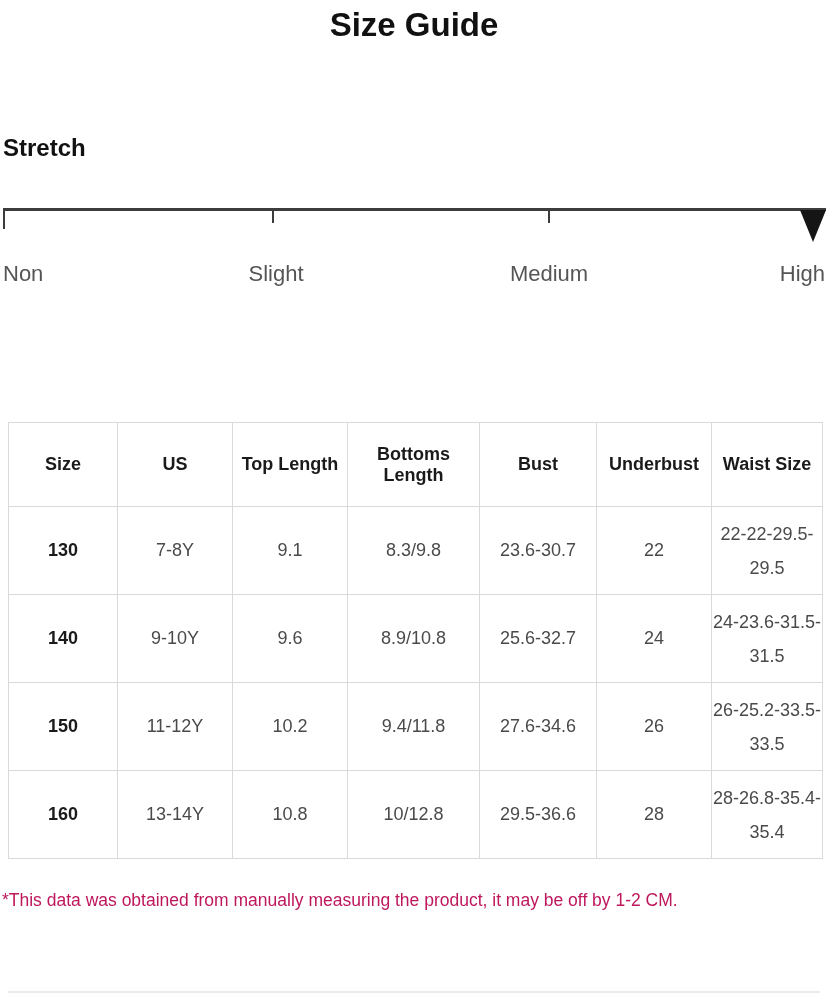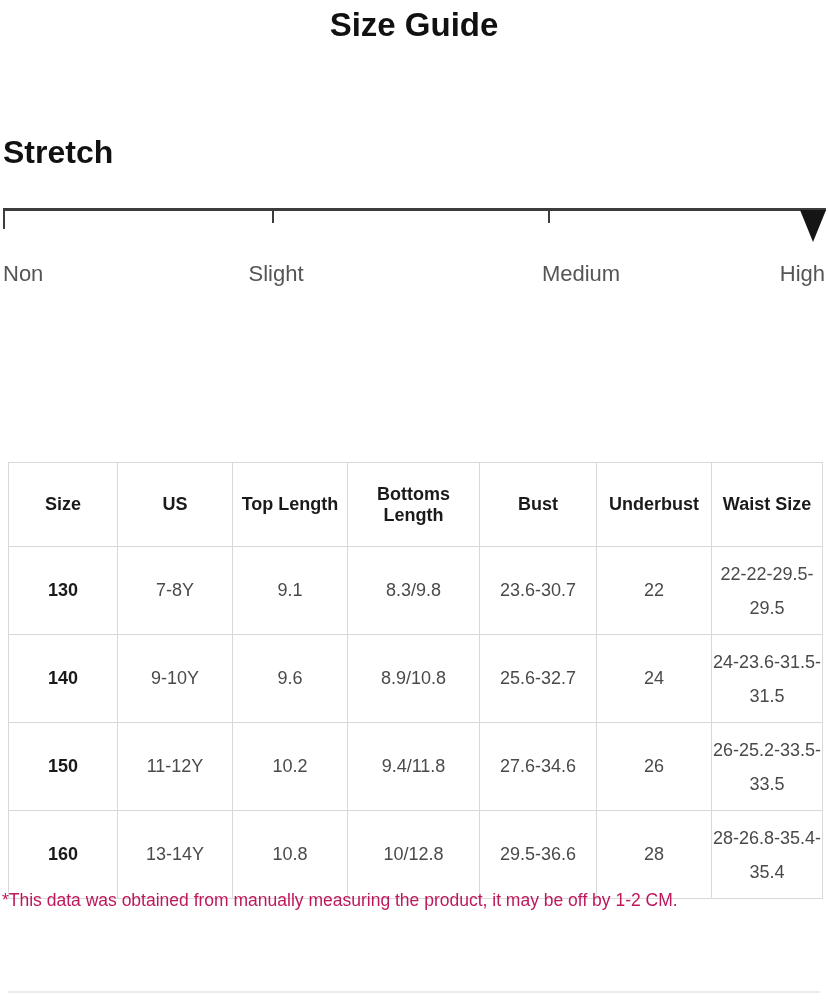--- a/index.html
+++ b/index.html
@@ -9,46 +9,46 @@
     font-family:"Liberation Sans","DejaVu Sans",sans-serif; overflow:hidden;
     margin:0 auto;
     padding-left:16px;
   }
   .page-title {
     position:absolute; top:6px; left:0; width:828px; text-align:center;
     font-size:33px; font-weight:700; color:#111111;
   }
   .stretch-heading {
     position:absolute; left:3px; top:134px;
-    font-size:32px; font-weight:700; color:#111111;
+    font-size:24px; font-weight:700; color:#111111;
   }
   .scale-line { position:absolute; left:3px; top:208px; width:823px; height:3px; background:#3c3c3c; }
   .tick { position:absolute; width:2px; background:#3c3c3c; top:208px; }
   .tick-non    { left:3px;  height:21px; }
   .tick-slight { left:272px; height:15px; }
   .tick-medium { left:548px; height:15px; }
   .scale-indicator {
     position:absolute; left:800px; top:210px; width:0; height:0;
     border-left:13px solid transparent; border-right:13px solid transparent;
     border-top:32px solid #151515;
   }
   .scale-label { position:absolute; top:261px; font-size:22px; color:#555555; white-space:nowrap; }
   .label-non    { left:3px; }
   .label-slight { left:276px; transform:translateX(-50%); }
-  .label-medium { left:549px; transform:translateX(-50%);margin-left:32px; }
+  .label-medium { left:549px; transform:translateX(-50%); }
   .label-high   { right:3px; }
   .tab {
     position:absolute; top:336px; transform:translateX(-50%);
     font-size:27px; font-weight:700; white-space:nowrap; cursor:pointer;
   }
   .tab-product { left:232px; color:#111111; border-bottom:6px solid #111111; padding-bottom:5px; }
   .tab-body    { left:607px; color:#9b9b9b; }
   table.size-table {
     position:absolute; left:8px; top:422px; width:814px;
-    border-collapse:collapse; table-layout:fixed; background:#ffffff;margin-top:40px;
+    border-collapse:collapse; table-layout:fixed; background:#ffffff;
   }
   .size-table th, .size-table td {
     border:1px solid #d9d9d9; text-align:center; vertical-align:middle;
     font-size:18px; overflow:hidden;
   }
   .size-table th { height:84px; font-weight:700; color:#1a1a1a; }
   .size-table td { height:88px; color:#4a4a4a; font-weight:400; }
   .size-table td.size-col { font-weight:700; color:#1a1a1a;text-align:center; }
   .size-table td.waist-col { line-height:34px; }
   .footnote {

